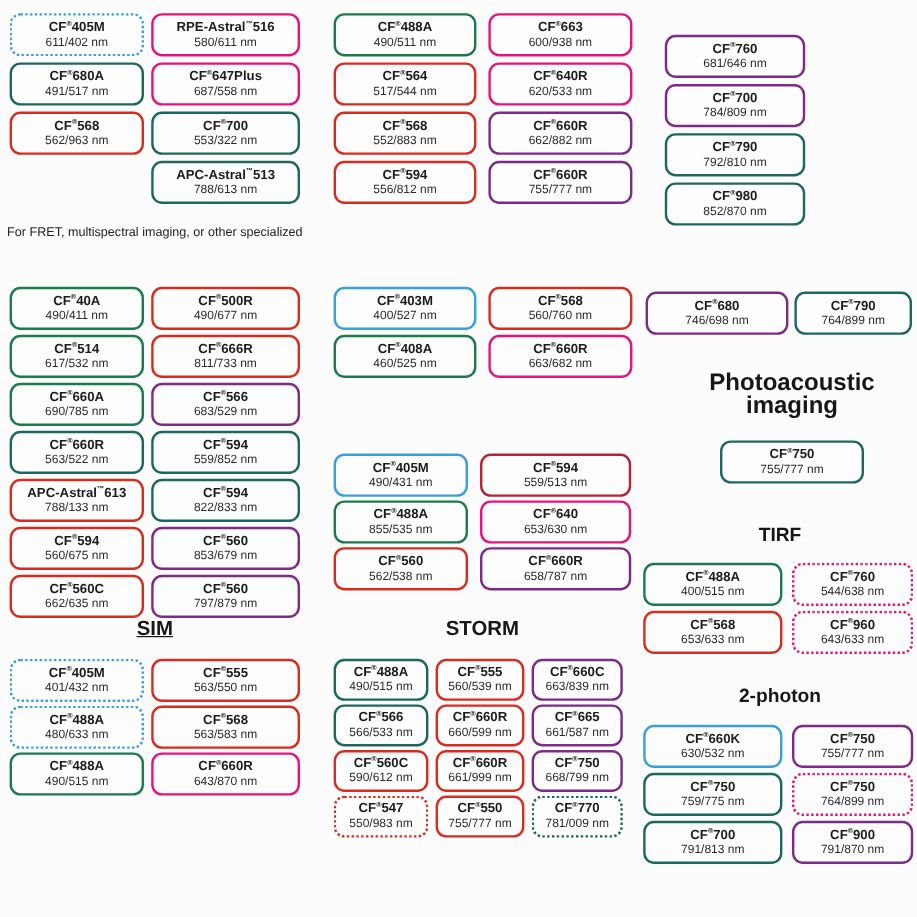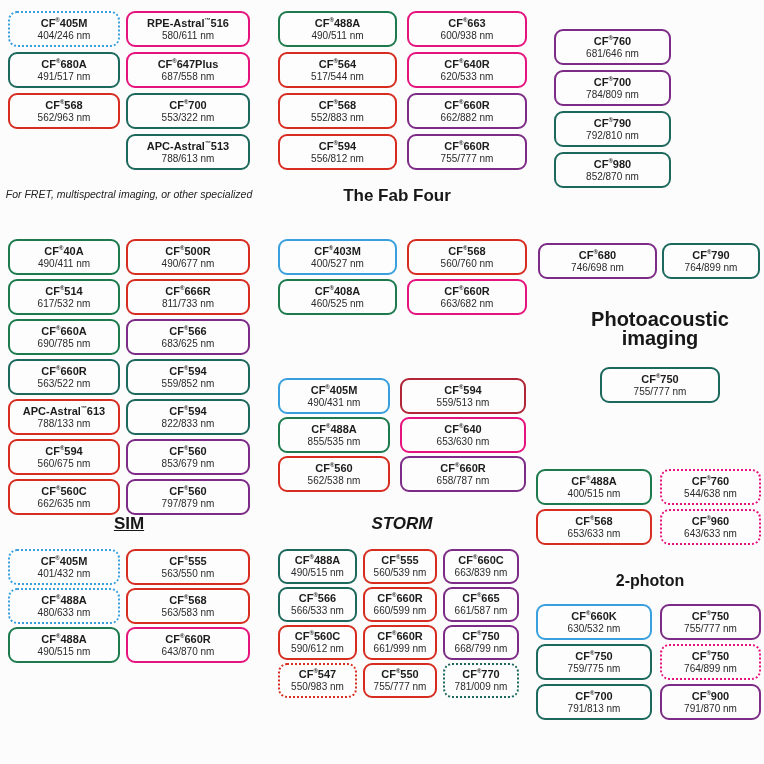--- a/index.html
+++ b/index.html
@@ -53,47 +53,47 @@
   #g-storm-3{left:443px;top:549px;width:76px;gap:3px;}
   .storm .pill{height:31px;}
 
   
   #g-2p-1{left:536px;top:604px;width:116px;gap:4px;}
   #g-2p-2{left:660px;top:604px;width:101px;gap:4px;}
 
   
   .heading-block{position:absolute;text-align:center;color:#171717;}
   .h-title{font-weight:bold;}
-  .h-sub{font-size:10.5px;color:#222;margin-top:2px;font-style:italic;}
+  .h-sub{font-size:10.5px;color:#222;margin-top:2px;}
   #h-alt{left:0px;top:186px;width:258px;}
   #h-alt .h-title{font-size:17px;}
   #h-fab{left:262px;top:186px;width:270px;}
   #h-fab .h-title{font-size:17px;}
   #h-photo{left:560px;top:310px;width:200px;}
   #h-photo .h-title{font-size:20px;line-height:19px;}
   #h-sted{left:278px;top:344px;width:248px;}
   #h-sted .h-title{font-size:16px;}
   #h-tirf{left:538px;top:438px;width:224px;}
   #h-tirf .h-title{font-size:16px;}
   #h-sim{left:8px;top:514px;width:242px;}
   #h-sim .h-title{font-size:17px;text-decoration:underline;}
   #h-storm{left:278px;top:514px;width:248px;}
-  #h-storm .h-title{font-size:17px;font-style:italic;}
+  #h-storm .h-title{font-size:17px;}
   #h-2p{left:538px;top:572px;width:224px;}
   #h-2p .h-title{font-size:16px;}
 </style>
 </head>
 <body>
 
 <div class="canvas">
 
   <div class="pill-group" id="g-top-a">
       <div class="pill dashed" style="border-color: rgb(58, 160, 221);">
         <div class="pill-name">CF<sup>®</sup>405M</div>
-        <div class="pill-ex">404/246 nm</div>
+        <div class="pill-ex">611/402 nm</div>
       </div>
       <div class="pill" style="border-color: rgb(29, 104, 93);">
         <div class="pill-name">CF<sup>®</sup>680A</div>
         <div class="pill-ex">491/517 nm</div>
       </div>
       <div class="pill" style="border-color: rgb(214, 45, 32);">
         <div class="pill-name">CF<sup>®</sup>568</div>
         <div class="pill-ex">562/963 nm</div>
       </div>
     </div>
@@ -207,42 +207,41 @@
       <div class="pill" style="border-color: rgb(214, 45, 32);">
         <div class="pill-name">CF<sup>®</sup>500R</div>
         <div class="pill-ex">490/677 nm</div>
       </div>
       <div class="pill" style="border-color: rgb(214, 45, 32);">
         <div class="pill-name">CF<sup>®</sup>666R</div>
         <div class="pill-ex">811/733 nm</div>
       </div>
       <div class="pill" style="border-color: rgb(124, 43, 134);">
         <div class="pill-name">CF<sup>®</sup>566</div>
-        <div class="pill-ex">683/625 nm</div>
+        <div class="pill-ex">683/529 nm</div>
       </div>
       <div class="pill" style="border-color: rgb(29, 104, 93);">
         <div class="pill-name">CF<sup>®</sup>594</div>
         <div class="pill-ex">559/852 nm</div>
       </div>
       <div class="pill" style="border-color: rgb(29, 104, 93);">
         <div class="pill-name">CF<sup>®</sup>594</div>
         <div class="pill-ex">822/833 nm</div>
       </div>
       <div class="pill" style="border-color: rgb(124, 43, 134);">
         <div class="pill-name">CF<sup>®</sup>560</div>
         <div class="pill-ex">853/679 nm</div>
       </div>
       <div class="pill" style="border-color: rgb(124, 43, 134);">
         <div class="pill-name">CF<sup>®</sup>560</div>
         <div class="pill-ex">797/879 nm</div>
       </div>
     </div>
 
   <div class="heading-block" id="h-fab">
-    <div class="h-title">The Fab Four</div>
   </div>
   <div class="pill-group" id="g-fab-1">
       <div class="pill" style="border-color: rgb(58, 160, 221);">
         <div class="pill-name">CF<sup>®</sup>403M</div>
         <div class="pill-ex">400/527 nm</div>
       </div>
       <div class="pill" style="border-color: rgb(28, 122, 76);">
         <div class="pill-name">CF<sup>®</sup>408A</div>
         <div class="pill-ex">460/525 nm</div>
       </div>
@@ -303,20 +302,23 @@
       <div class="pill" style="border-color: rgb(230, 19, 126);">
         <div class="pill-name">CF<sup>®</sup>640</div>
         <div class="pill-ex">653/630 nm</div>
       </div>
       <div class="pill" style="border-color: rgb(124, 43, 134);">
         <div class="pill-name">CF<sup>®</sup>660R</div>
         <div class="pill-ex">658/787 nm</div>
       </div>
     </div>
 
+  <div class="heading-block" id="h-tirf">
+    <div class="h-title">TIRF</div>
+  </div>
   <div class="pill-group" id="g-tirf-1">
       <div class="pill" style="border-color: rgb(28, 122, 76);">
         <div class="pill-name">CF<sup>®</sup>488A</div>
         <div class="pill-ex">400/515 nm</div>
       </div>
       <div class="pill" style="border-color: rgb(214, 45, 32);">
         <div class="pill-name">CF<sup>®</sup>568</div>
         <div class="pill-ex">653/633 nm</div>
       </div>
     </div>

